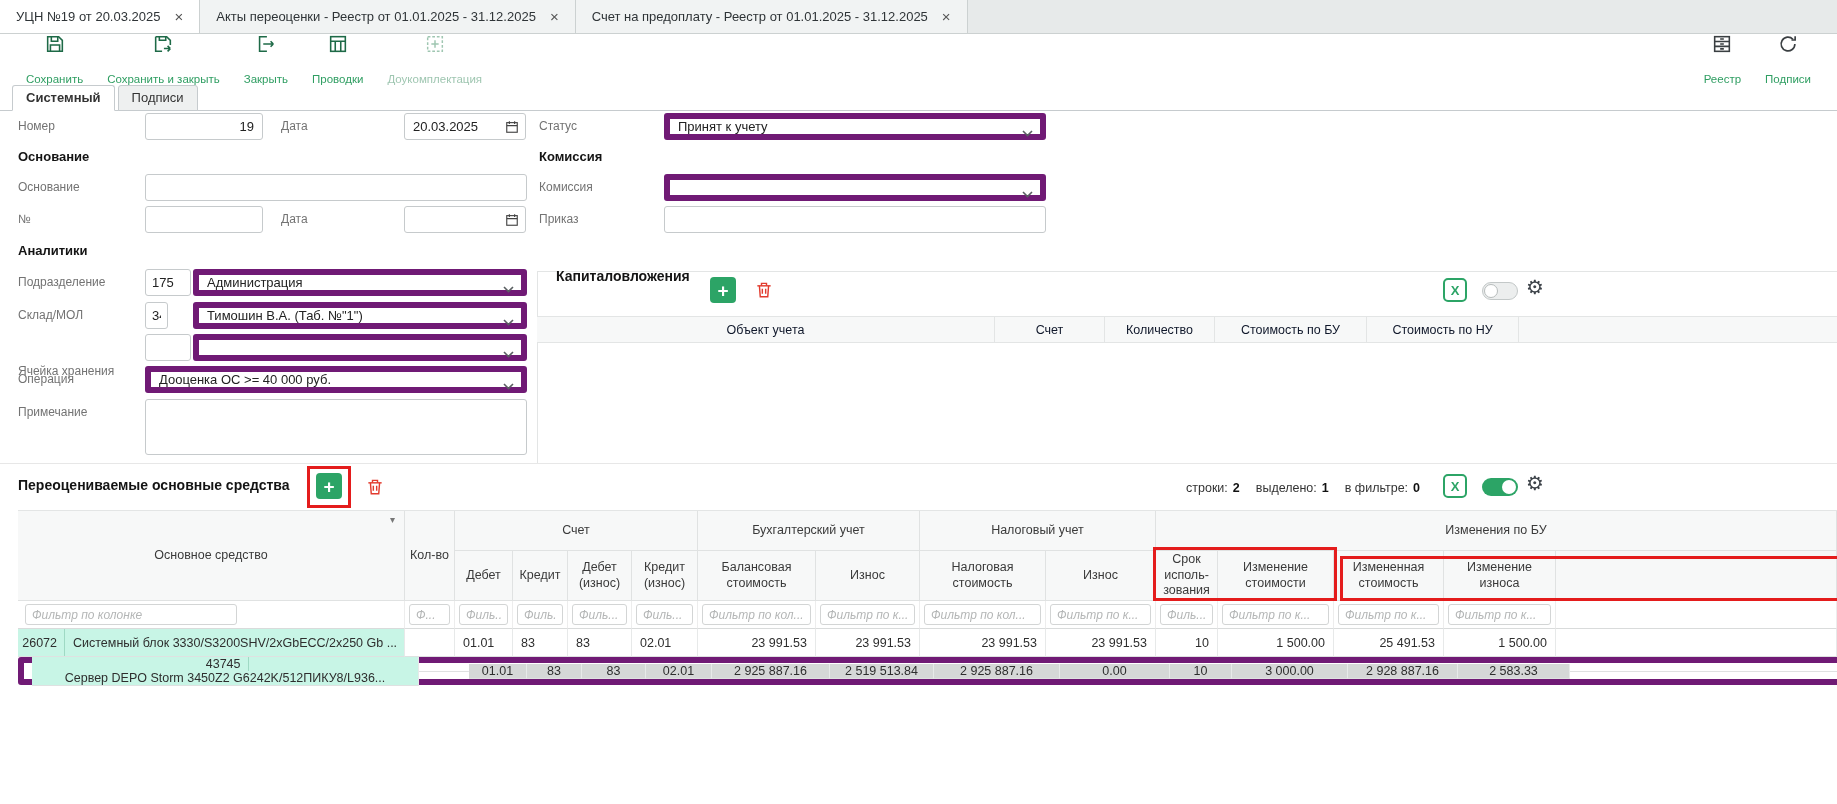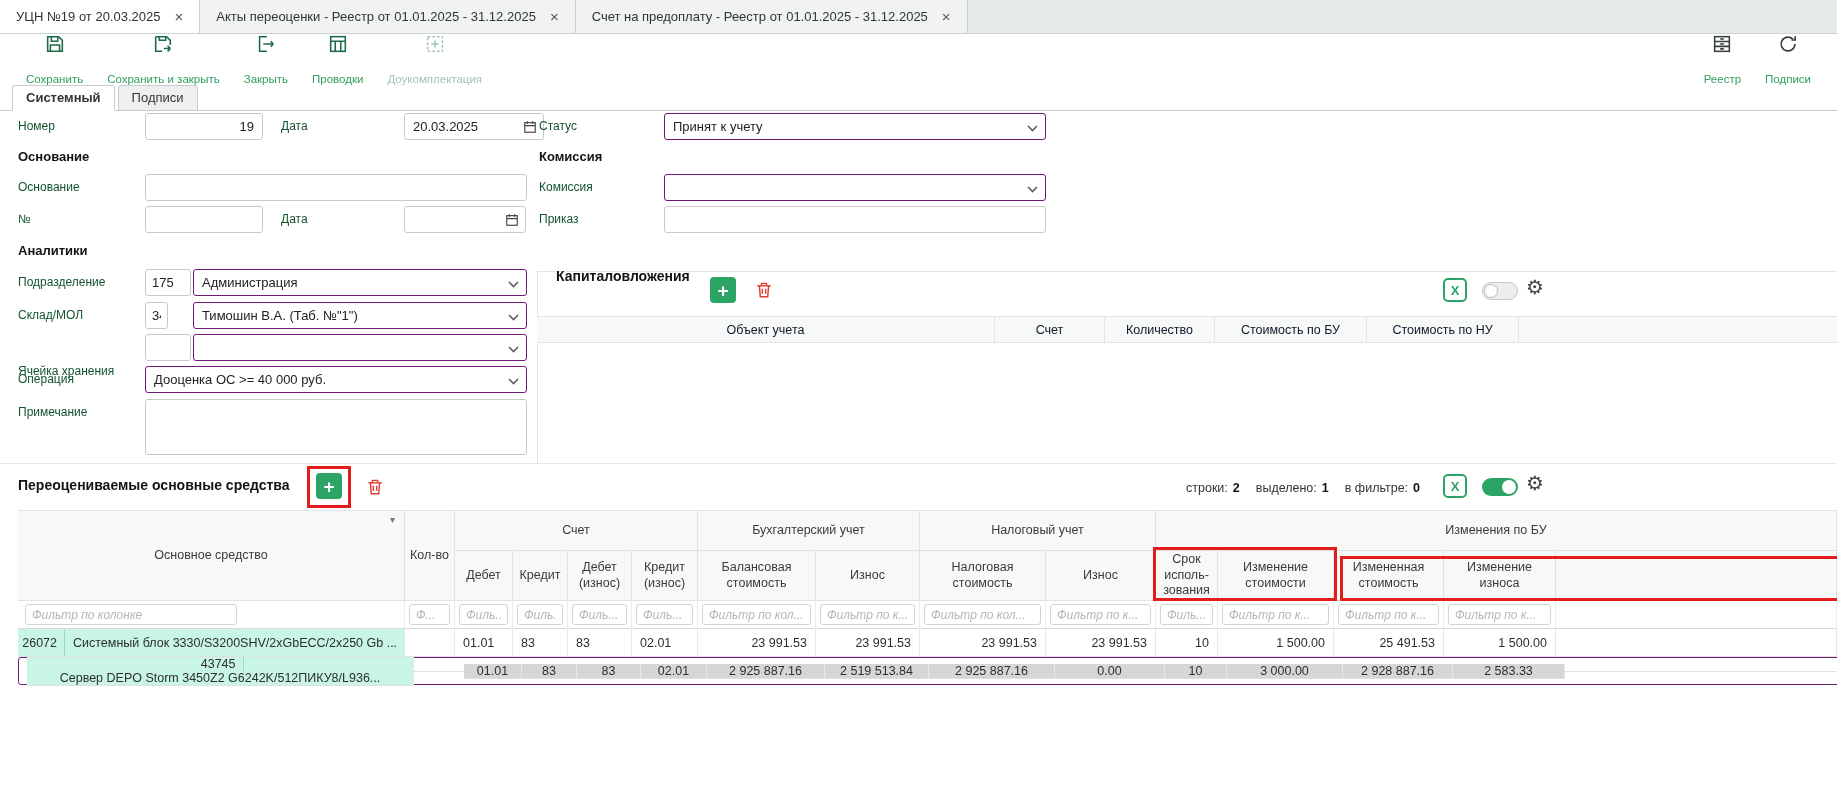--- a/index.html
+++ b/index.html
@@ -20,28 +20,28 @@
 .tb-spacer{flex:1;}
 .tb-ico{display:flex;height:22px;align-items:center;}
 
 
 .form-tabs{position:absolute;left:0;top:84px;width:1837px;height:27px;border-bottom:1px solid #c6cbce;display:flex;align-items:flex-end;padding-left:12px;gap:3px;}
 .form-tab{position:relative;top:1px;padding:4px 13px 5px;border:1px solid #c6cbce;background:#eef0f0;font-size:13px;color:#333;border-radius:3px 3px 0 0;cursor:pointer;}
 .form-tab.active{background:#fff;border-bottom-color:#fff;font-weight:bold;}
 
 
 .layer{position:absolute;left:0;top:0;width:1837px;height:804px;}
-.lab{position:absolute;font-size:12px;color:#14532d;white-space:nowrap;}
+.lab{position:absolute;font-size:12px;color:#737373;white-space:nowrap;}
 .sect{position:absolute;font-size:13px;font-weight:bold;color:#141414;white-space:nowrap;}
 .inp{position:absolute;height:27px;border:1px solid #c6cacc;border-radius:3px;padding:0 8px;font-family:inherit;font-size:13px;color:#222;background:#fff;outline:none;}
 .ta-r{text-align:right;}
 .datewrap{position:absolute;height:27px;border:1px solid #c6cacc;border-radius:3px;background:#fff;display:flex;align-items:center;}
 .inp-in{flex:1;min-width:0;border:none;outline:none;background:transparent;font-family:inherit;font-size:13px;color:#222;padding:0 4px 0 8px;}
 .cal{display:flex;margin-right:6px;}
-.sel{position:absolute;height:27px;border:1px solid #701a75;border-radius:3px;background:#fff;display:flex;align-items:center;padding:0 22px 0 8px;cursor:pointer;}
+.sel{position:absolute;height:27px;border:6px solid #701a75;border-radius:3px;background:#fff;display:flex;align-items:center;padding:0 22px 0 8px;cursor:pointer;}
 .sel-txt{font-size:13px;color:#222;white-space:nowrap;overflow:hidden;}
 .chev{position:absolute;right:7px;top:11px;display:flex;}
 .txa{position:absolute;border:1px solid #c6cacc;border-radius:3px;resize:none;font-family:inherit;font-size:13px;padding:4px 8px;outline:none;}
 
 
 .vsep{position:absolute;left:537px;top:271px;width:1px;height:192px;background:#e3e5e5;}
 .hsep-cap{position:absolute;left:537px;top:271px;width:1300px;height:1px;background:#e3e5e5;}
 .hsep-bottom{position:absolute;left:0;top:463px;width:1837px;height:1px;background:#e7e7e7;}
 
 
@@ -181,21 +181,21 @@
 <div class="form-tabs">
   <div class="form-tab active">Системный</div>
   <div class="form-tab">Подписи</div>
 </div>
 
 <div class="layer">
 
   <span class="lab" style="left:18px;top:119px;">Номер</span>
   <input class="inp ta-r" style="left: 145px; top: 113px; width: 118px;" value="19">
   <span class="lab" style="left:281px;top:119px;">Дата</span>
-  <div class="datewrap" style="left:404px;top:113px;width:140px;">
+  <div class="datewrap" style="left:404px;top:113px;width:122px;">
     <input class="inp-in" value="20.03.2025" style="">
     <span class="cal">
         <svg width="14" height="14" viewBox="0 0 16 16" fill="none" stroke="#444" stroke-width="1.3">
           <rect x="2" y="3" width="12" height="11"></rect>
           <path d="M2 6.5h12M5 1.5v3M11 1.5v3"></path>
         </svg>
       </span>
   </div>
   <span class="lab" style="left:539px;top:119px;">Статус</span>
   <div class="sel" style="left:664px;top:113px;width:382px;">

